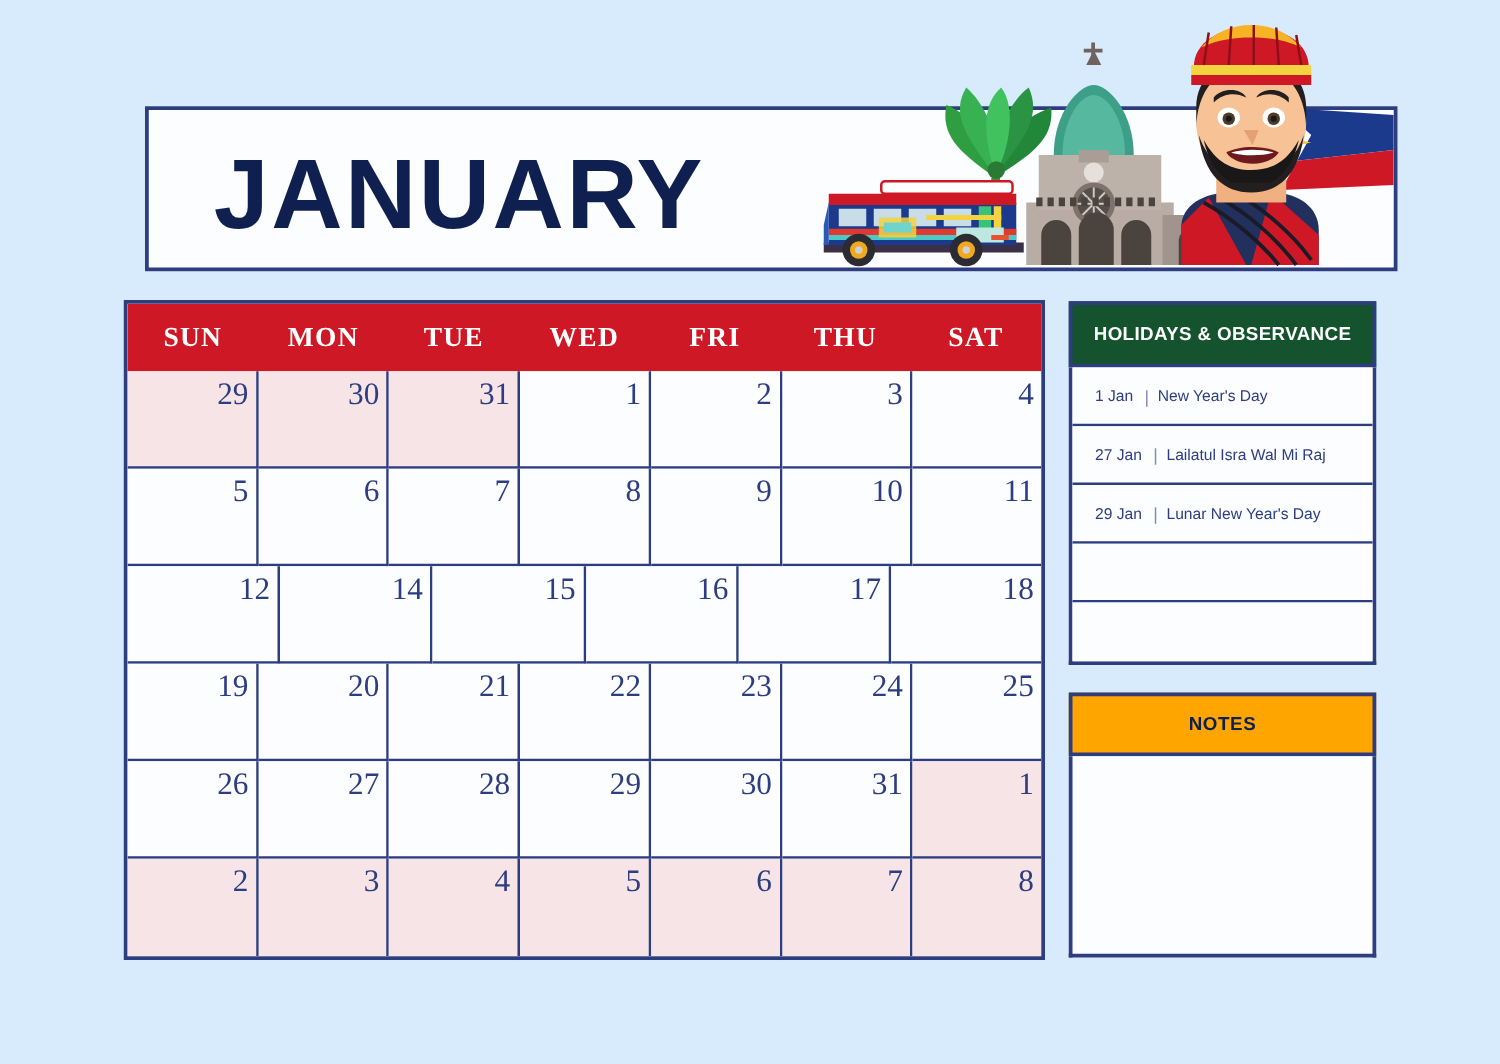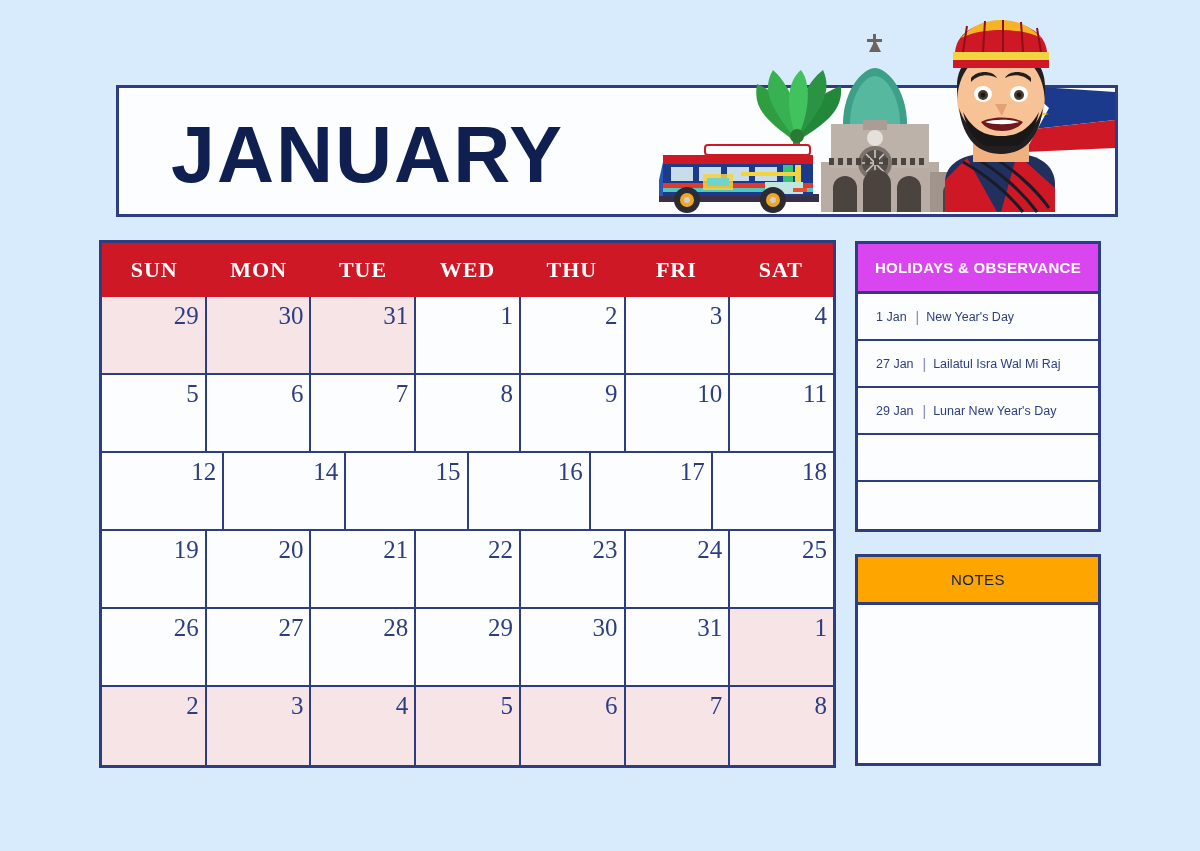--- a/index.html
+++ b/index.html
@@ -112,21 +112,21 @@
   
   #holidays-panel {
     position: absolute;
     left: 855px;
     top: 241px;
     width: 246px;
     z-index: 3;
   }
   #holidays-header {
     height: 53px;
-    background: #d946ef;
+    background: #14532d;
     border: 3px solid #2e3d7f;
     box-sizing: border-box;
     display: flex;
     align-items: center;
     justify-content: center;
     color: #ffffff;
     font-size: 15px;
     font-weight: bold;
     letter-spacing: 0.3px;
   }
@@ -173,21 +173,21 @@
   #notes-header {
     height: 51px;
     background: #ffa500;
     border: 3px solid #2e3d7f;
     box-sizing: border-box;
     display: flex;
     align-items: center;
     justify-content: center;
     color: #0f2050;
     font-size: 15px;
-    font-weight: normal;
+    font-weight: bold;
     letter-spacing: 0.5px;
   }
   #notes-body {
     height: 161px;
     background: #fbfdff;
     border: 3px solid #2e3d7f;
     border-top: none;
     box-sizing: border-box;
   }
 </style>
@@ -329,22 +329,22 @@
   </g>
 </svg>
 </div>
 
 <div id="calendar-grid">
   <div id="weekday-header">
       <div class="weekday-cell">SUN</div>
       <div class="weekday-cell">MON</div>
       <div class="weekday-cell">TUE</div>
       <div class="weekday-cell">WED</div>
+      <div class="weekday-cell">FRI</div>
       <div class="weekday-cell">THU</div>
-      <div class="weekday-cell">FRI</div>
       <div class="weekday-cell">SAT</div>
     </div>
   <div id="weeks-container">
       <div class="week-row">
         <div class="day-cell out-month">
           <span class="day-num">29</span>
         </div>
         <div class="day-cell out-month">
           <span class="day-num">30</span>
         </div>

